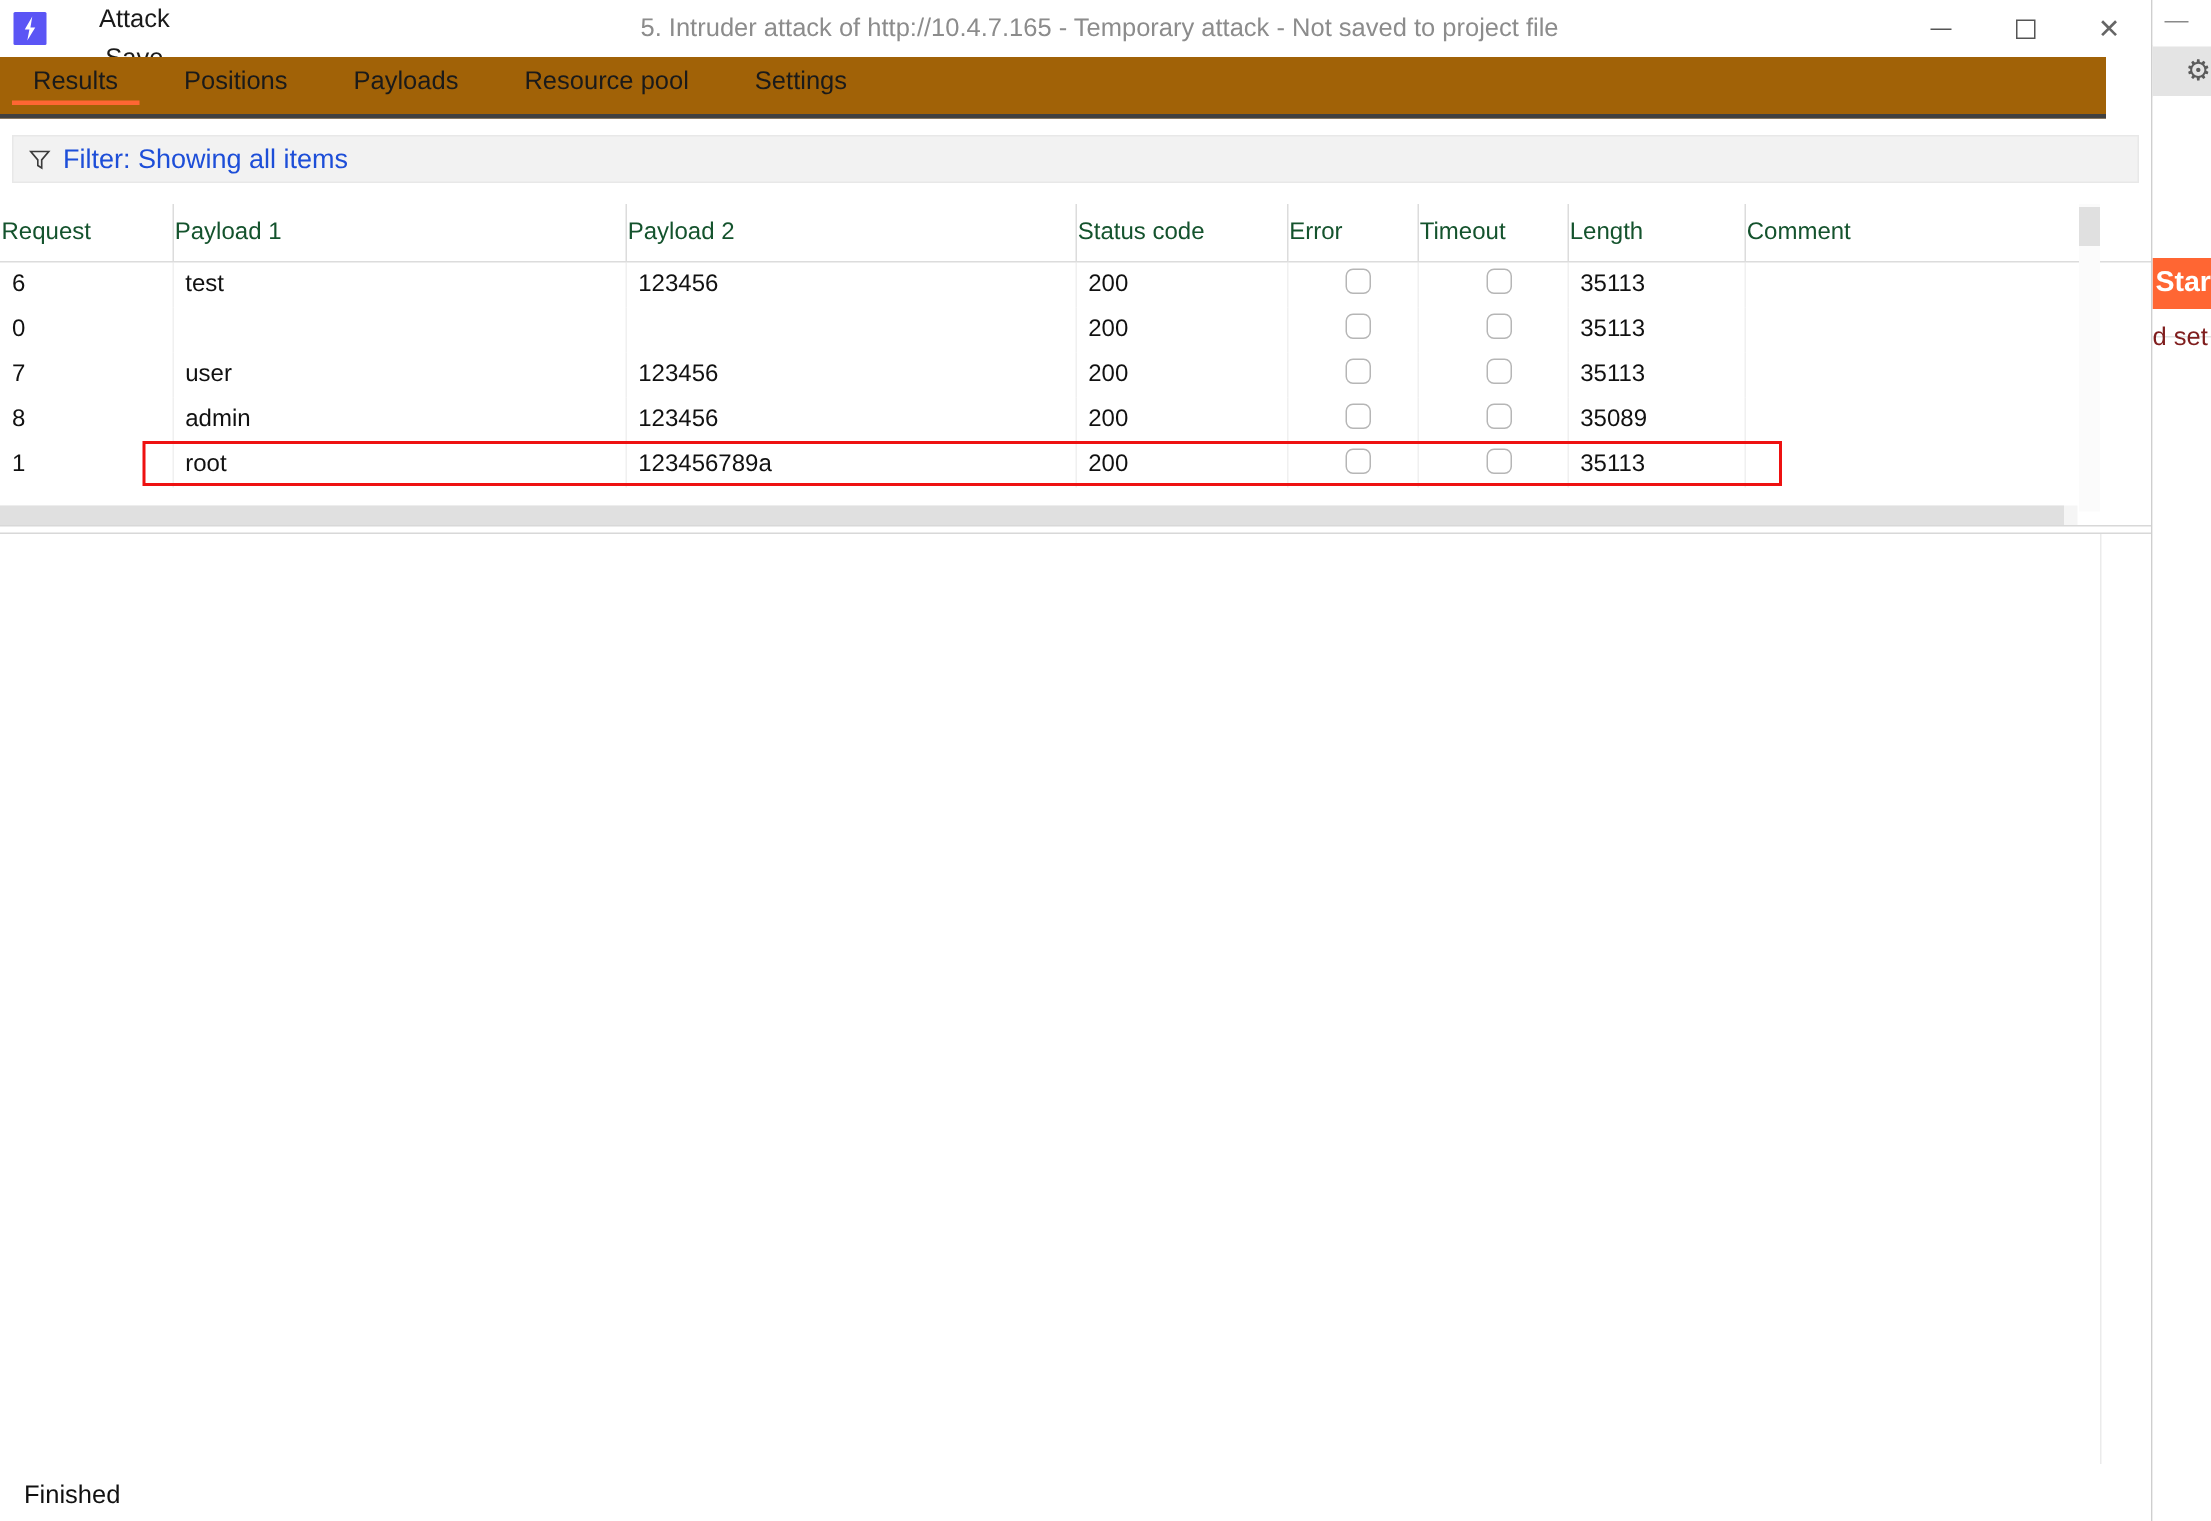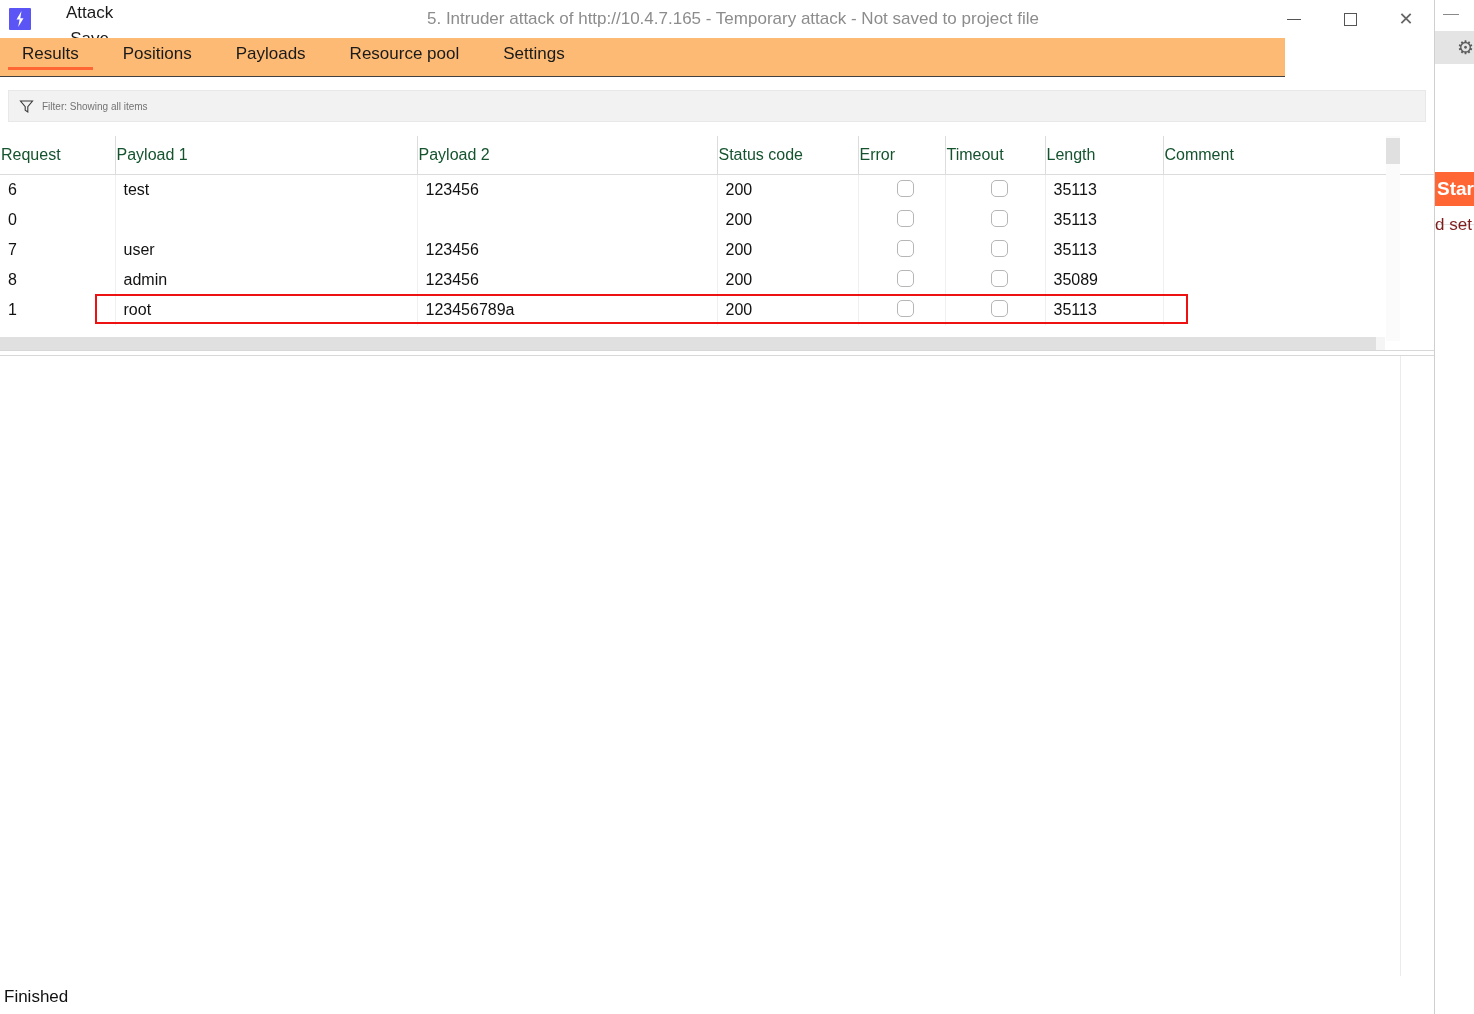--- a/index.html
+++ b/index.html
@@ -94,43 +94,43 @@
   .win-btn {
     width: 56px; height: 38px; display:flex; align-items:center; justify-content:center;
     cursor: default;
   }
   .glyph-min { width: 14px; height: 1px; background: #555; }
   .glyph-max { width: 13px; height: 13px; border: 1px solid #555; box-sizing: border-box; }
   .glyph-close { font-size: 18px; color: #666; line-height: 18px; }
 
   
   .tabstrip {
-    position: absolute; left: 0; top: 38px; width: 1285px; height: 38px;
-    background: #fdba74; border-bottom: 1px solid #404040;
+    position: absolute; left: 0; top: 38px; width: 1404px; height: 38px;
+    background: #a16207; border-bottom: 3px solid #404040;
     display: flex; align-items: flex-start;
   }
   .tab {
     position: relative; font-size: 17px; color: #1a1a1a;
     padding: 6px 22px 0 22px; height: 31px; box-sizing: border-box;
     white-space: nowrap; cursor: default;
   }
   .tab.active::after {
     content: ""; position: absolute; left: 8px; right: 8px; bottom: -1px;
     height: 3px; background: #ff6633;
   }
 
   
   .filterbar {
     position: absolute; left: 8px; top: 90px; width: 1418px; height: 32px;
     background: #f2f2f2; border: 1px solid #e8e8e8; box-sizing: border-box;
     display: flex; align-items: center; padding-left: 10px;
     cursor: default;
   }
   .filter-icon { width: 15px; height: 15px; margin-right: 8px; }
-  .filter-text { font-size: 10px; color: #737373; }
+  .filter-text { font-size: 18px; color: #1d4ed8; }
 
   
   .table-wrap {
     position: absolute; left: 0; top: 136px; width: 1434px; height: 205px;
     background: #ffffff; overflow: hidden;
   }
   table.results {
     border-collapse: collapse; width: 1434px; table-layout: fixed;
     font-size: 16px; color: #111;
   }
@@ -203,21 +203,21 @@
     position: absolute; left: 1400px; top: 356px; width: 1px; height: 620px;
     background: #ebebeb;
   }
 
   
   .statusbar {
     position: absolute; left: 0; top: 980px; width: 1434px; height: 34px;
     background: #ffffff; display: flex; align-items: center;
   }
   .status-text {
-    font-size: 17px; color: #111; margin-left: 4px; margin-right: 12px; white-space: nowrap;
+    font-size: 17px; color: #111; margin-left: 16px; margin-right: 12px; white-space: nowrap;
   }
   .progress-track {
     flex: 1; height: 13px; background: #ffffff; border-radius: 7px; overflow: hidden;
     margin-right: 4px;
   }
   .progress-fill {
     height: 13px; background: #ff6633; border-radius: 7px;
   }
 </style>
 </head>

